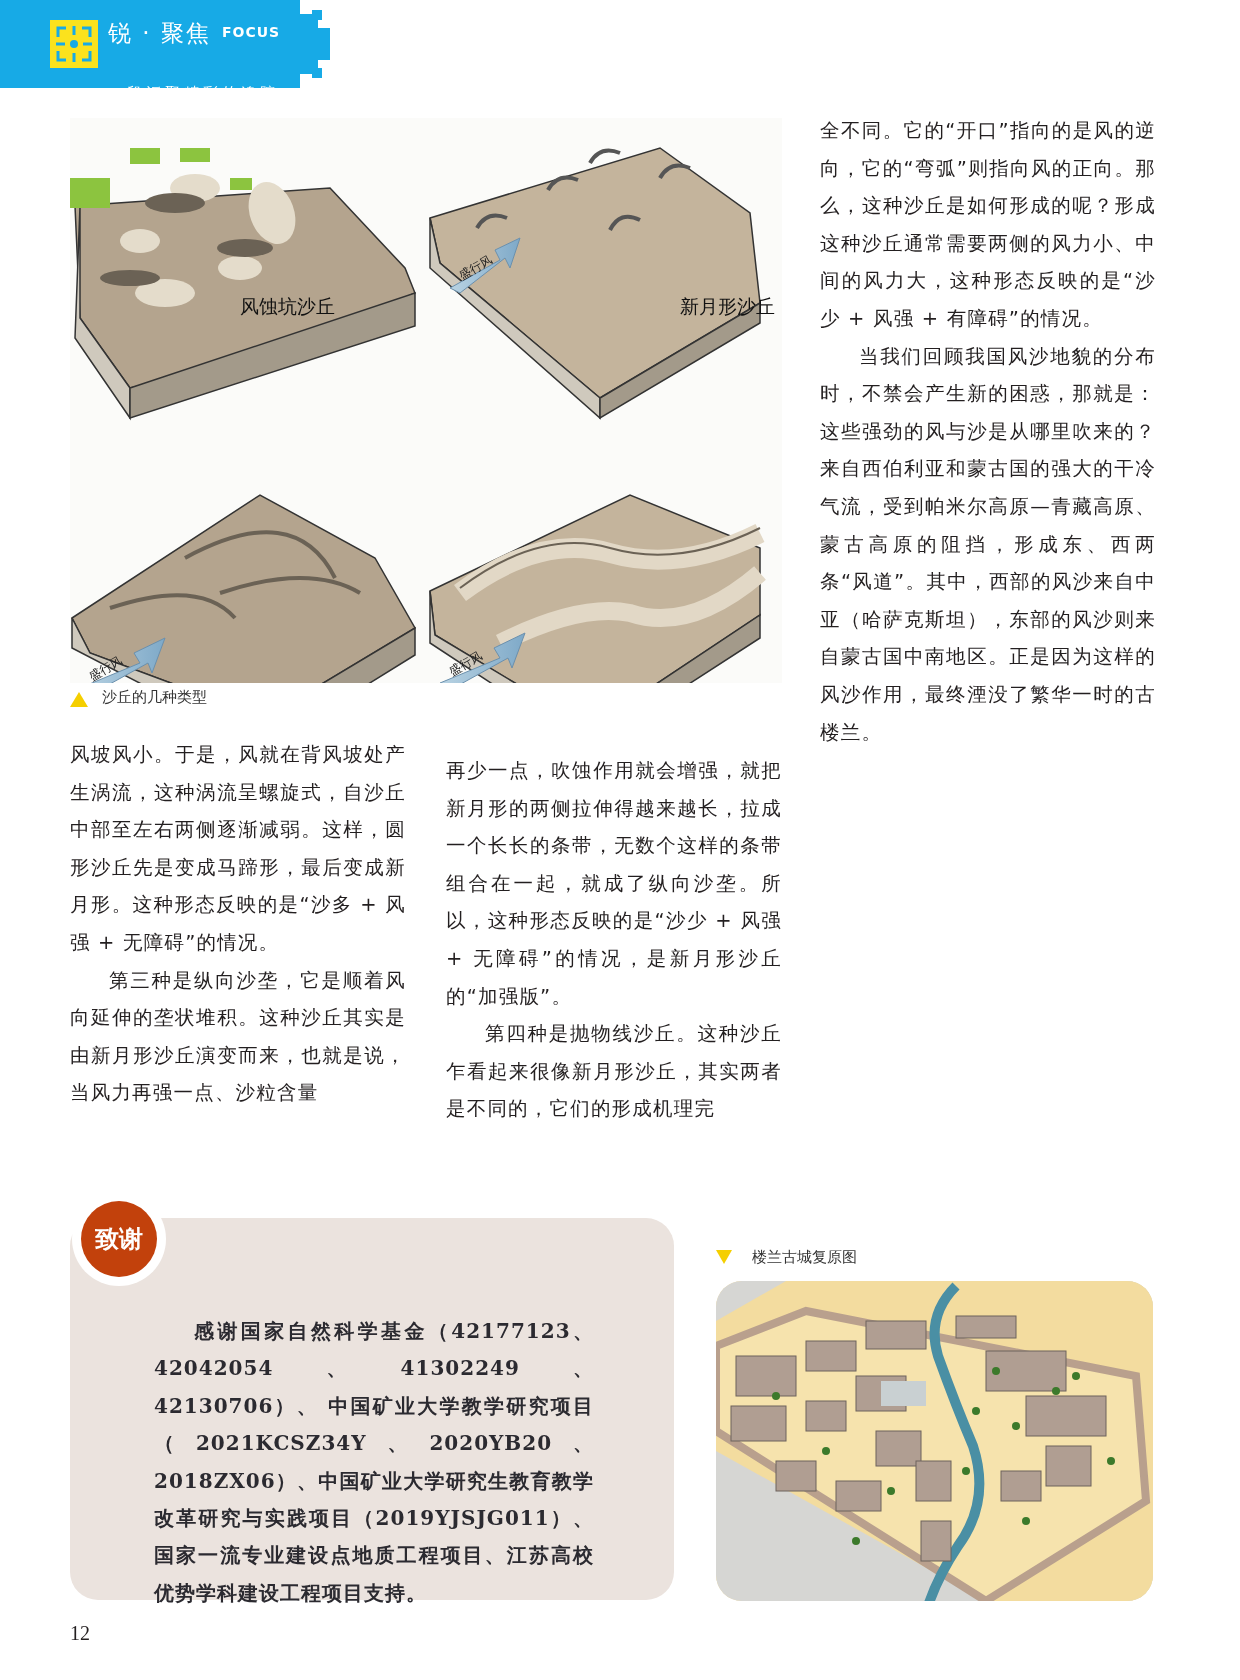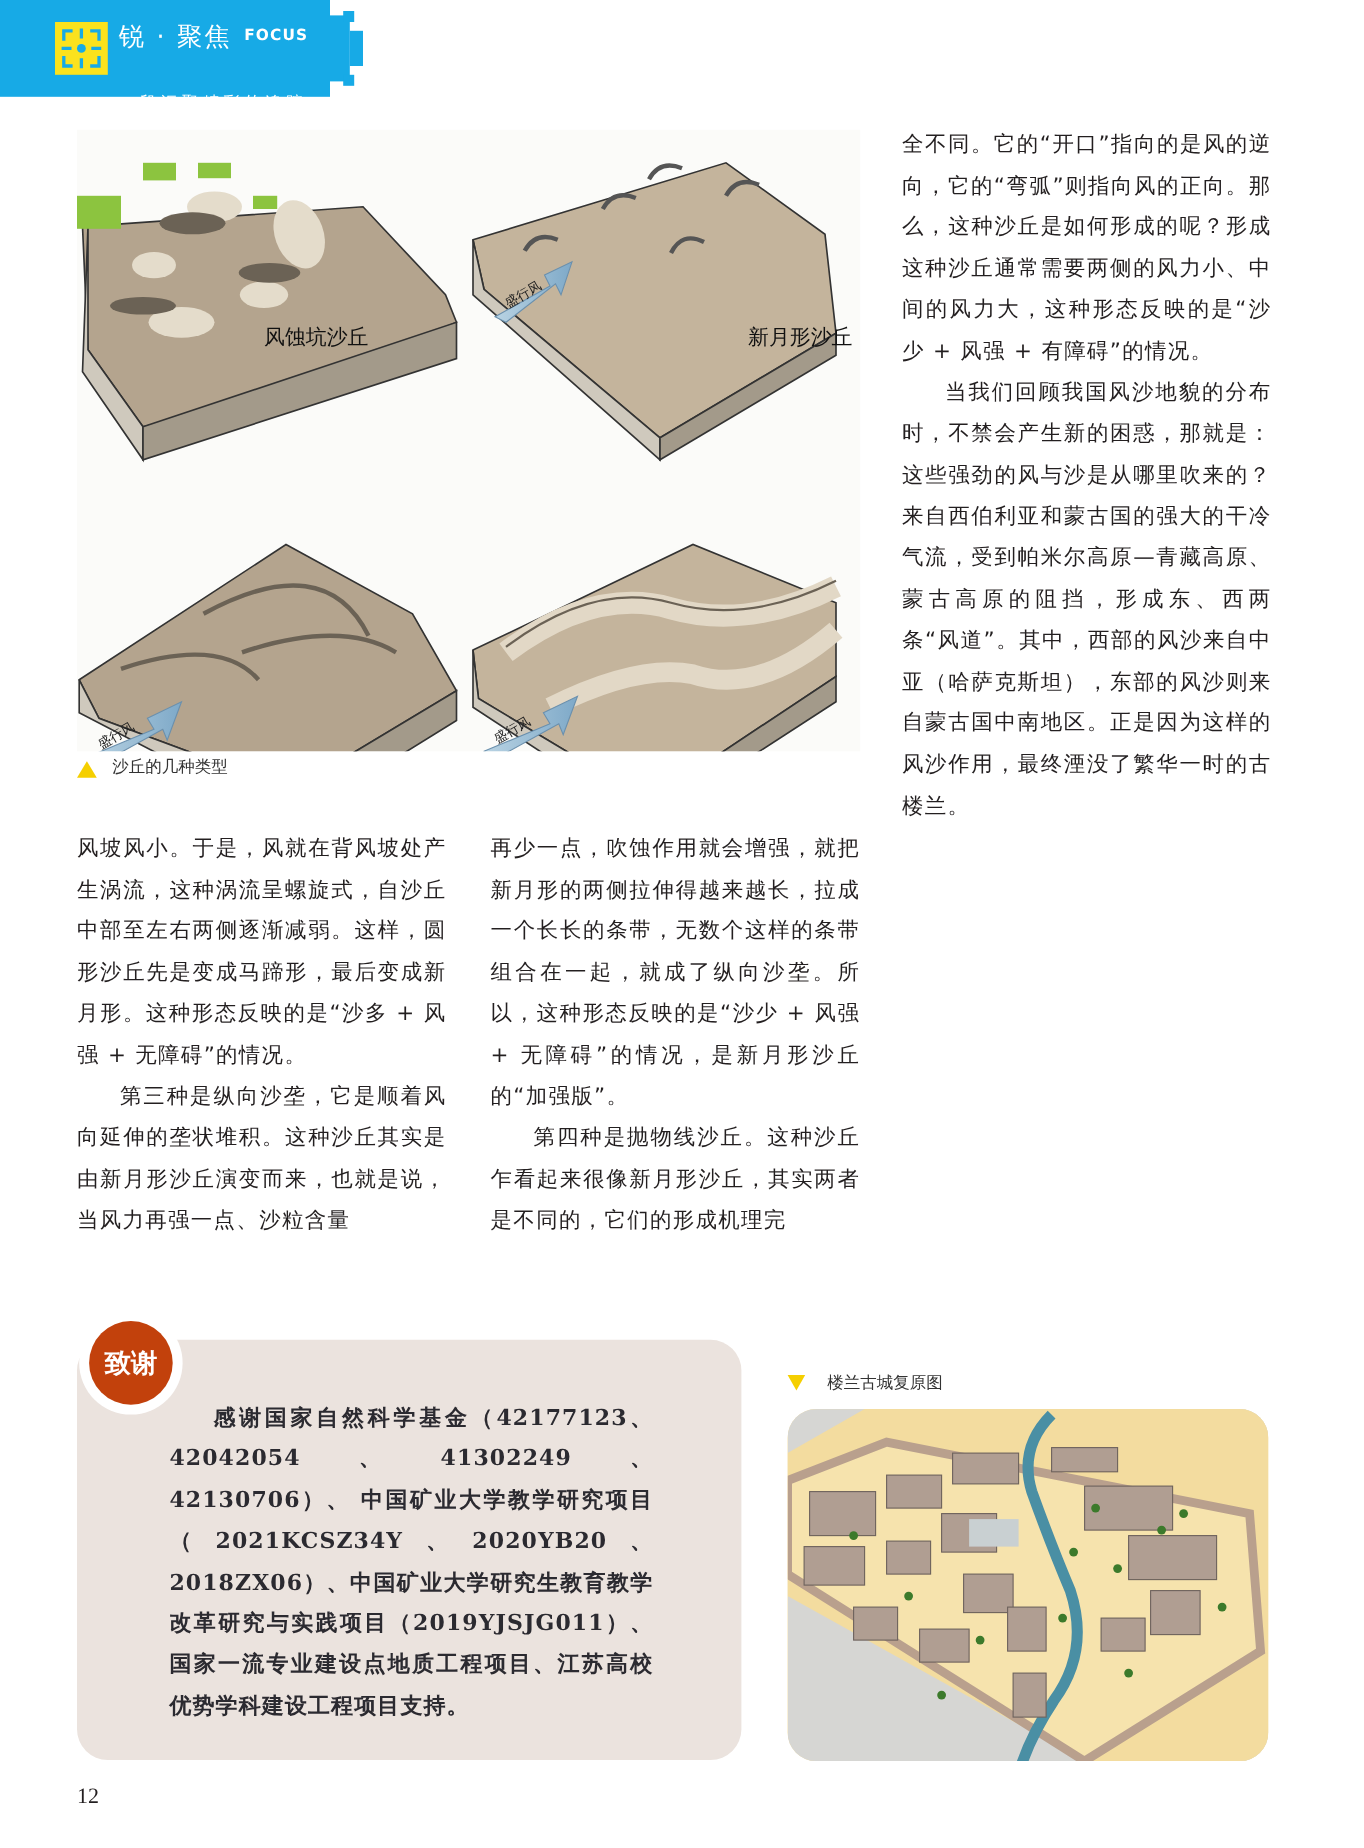--- a/index.html
+++ b/index.html
@@ -21,30 +21,30 @@
   
   .dune-figure { position: absolute; left: 70px; top: 118px; width: 712px; height: 565px; background: #fbfbf9; }
   .dune-figure svg { width: 712px; height: 565px; display: block; }
   .fig-caption { position: absolute; left: 70px; top: 685px; height: 22px; display: flex; align-items: flex-end; font-size: 15px; color: #333; }
   .tri-up { width: 0; height: 0; border-left: 9px solid transparent; border-right: 9px solid transparent; border-bottom: 15px solid #f5cf00; margin-right: 14px; }
 
   
   .col { position: absolute; font-size: 19.5px; line-height: 37.6px; color: #231f20; text-align: justify; letter-spacing: 1.2px; }
   .col p { margin: 0; }
   .col .ind { text-indent: 2em; }
-  .col-a { left: 70px; top: 752px; width: 336px; }
+  .col-a { left: 70px; top: 736px; width: 336px; }
   .col-b { left: 446px; top: 752px; width: 336px; }
   .col-c { left: 820px; top: 112px; width: 336px; }
 
   
   .ack-box { position: absolute; left: 70px; top: 1218px; width: 604px; height: 382px; background: #ebe3de; border-radius: 28px; }
   .ack-badge-ring { position: absolute; left: 72px; top: 1192px; width: 94px; height: 94px; border-radius: 50%; background: #ffffff; }
   .ack-badge { position: absolute; left: 81px; top: 1201px; width: 76px; height: 76px; border-radius: 50%; background: #c2410c; color: #fff; font-size: 24px; font-weight: bold; display: flex; align-items: center; justify-content: center; letter-spacing: 0; }
   .ack-text { position: absolute; left: 154px; top: 1270px; width: 440px; font-family: "DejaVu Serif", "Liberation Serif", serif; font-weight: bold; font-size: 20px; line-height: 37.4px; color: #2b2a30; text-align: justify; letter-spacing: 1px; }
-  .ack-text .ind { text-indent: 2em; }
+  .ack-text .ind { text-indent: 2em; margin-top: 43px; }
 
   
   .loulan-caption { position: absolute; left: 716px; top: 1246px; height: 22px; display: flex; align-items: center; font-size: 15px; color: #333; }
   .tri-down { width: 0; height: 0; border-left: 8px solid transparent; border-right: 8px solid transparent; border-top: 14px solid #f5cf00; margin-right: 20px; }
   .loulan-img { position: absolute; left: 716px; top: 1281px; width: 437px; height: 320px; border-radius: 26px; overflow: hidden; background: #f4dfa2; }
   .loulan-img svg { width: 437px; height: 320px; display: block; }
 
   .page-number { position: absolute; left: 70px; top: 1622px; font-size: 20px; color: #231f20; font-family: Liberation Serif, serif; }
 </style>
 </head>

